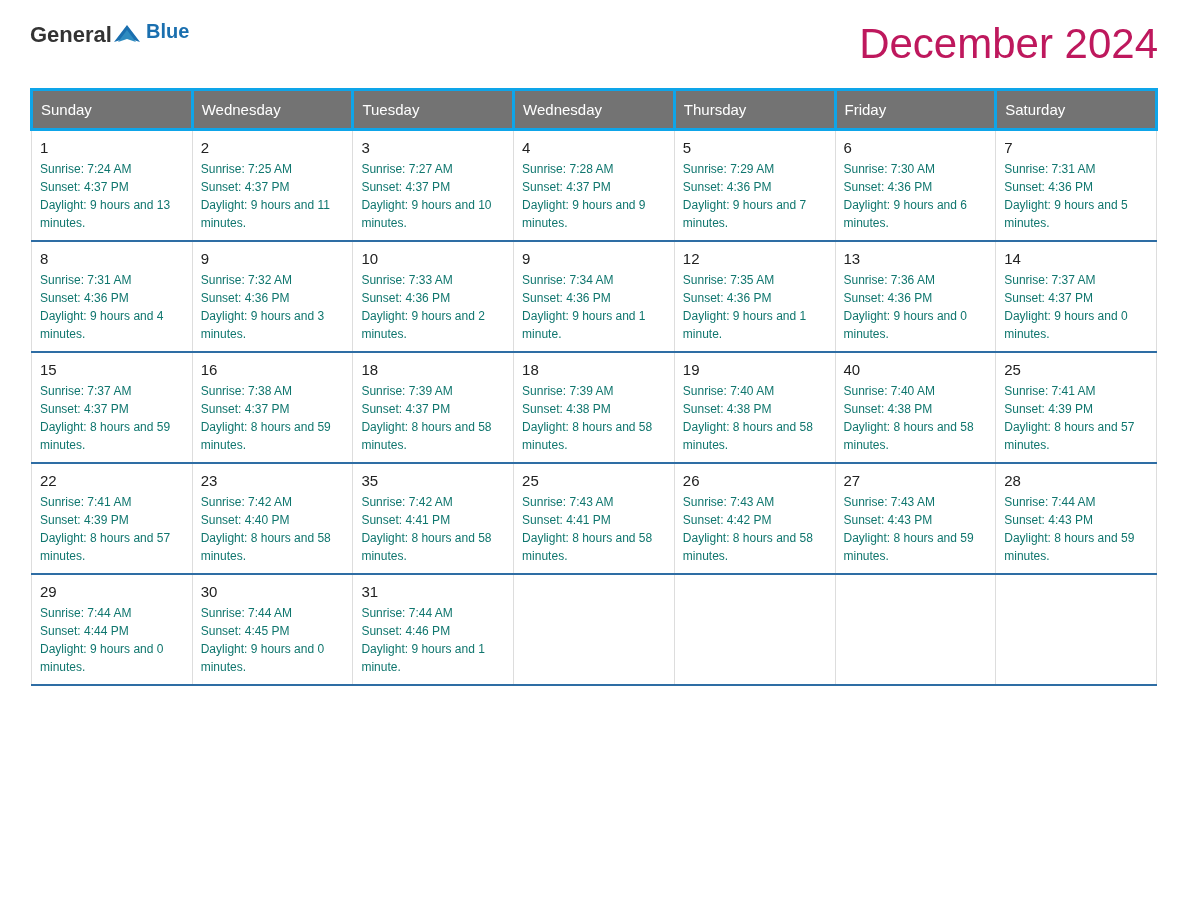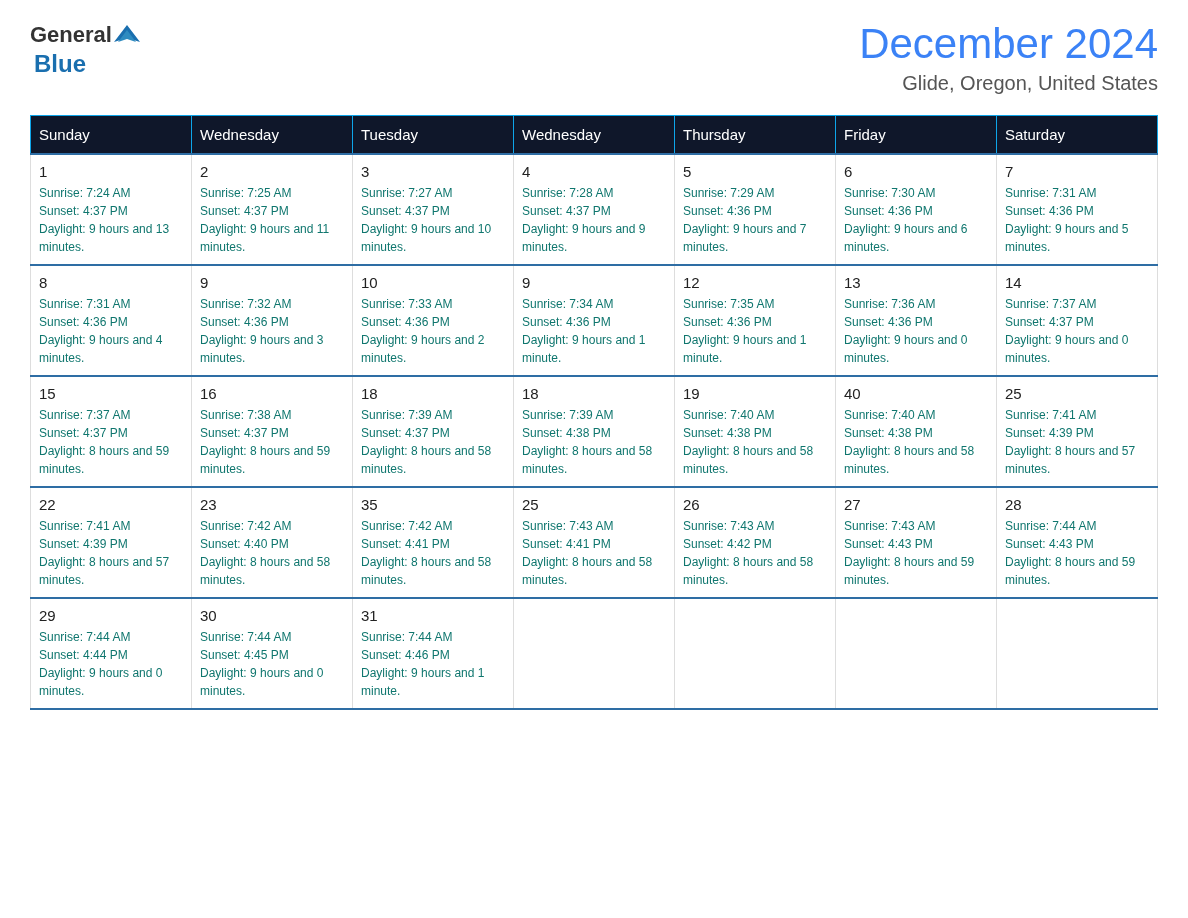--- a/index.html
+++ b/index.html
@@ -11,52 +11,52 @@
       padding: 20px 30px;
     }
     .header {
       display: flex;
       justify-content: space-between;
       align-items: flex-start;
       margin-bottom: 20px;
     }
     .logo-wrapper {
       display: flex;
-      flex-direction: column;
+      flex-direction: row;
     }
     .logo-top {
       display: flex;
       align-items: center;
     }
     .title-area {
       text-align: right;
     }
     .month-title {
       font-size: 42px;
       font-weight: normal;
-      color: #3b82f6;
+      color: #be185d;
     }
     .location-title {
       font-size: 20px;
       color: #555;
       margin-top: 4px;
     }
     .calendar {
       width: 100%;
       border-collapse: collapse;
       border: 1px solid #ccc;
     }
     .calendar th {
-      background-color: #0f172a;
+      background-color: #737373;
       color: white;
       padding: 10px 8px;
       font-size: 15px;
       font-weight: normal;
       text-align: left;
-      border: 1px solid #0ea5e9;
+      border: 3px solid #0ea5e9;
     }
     .calendar td {
       vertical-align: top;
       padding: 8px;
       border: 1px solid #ddd;
       width: 14.28%;
       min-height: 110px;
     }
     .calendar tr {
       border-bottom: 2px solid #2e6da4;
@@ -82,26 +82,25 @@
 <div class="header">
   <div class="logo-wrapper">
     <div class="logo-top">
       <span style="font-size:22px;font-weight:bold;color:#333;">General</span>
       <svg width="30" height="30" viewBox="0 0 30 30">
         <polygon points="15,5 28,22 15,18 2,22" fill="#1a6faf"></polygon>
         <polygon points="15,10 24,22 15,19 6,22" fill="#2e8bc0"></polygon>
       </svg>
     </div>
     <div>
-      <span style="font-size:24px;font-weight:bold;color:#1a6faf;margin-left:4px;">Blue</span>
+      <span style="font-size:20px;font-weight:bold;color:#1a6faf;margin-left:4px;">Blue</span>
     </div>
   </div>
   <div class="title-area">
     <div class="month-title">December 2024</div>
-    <div class="location-title">Glide, Oregon, United States</div>
   </div>
 </div>
 
 <table class="calendar">
   <thead>
     <tr>
     <th>Sunday</th>
         <th>Wednesday</th>
         <th>Tuesday</th>
         <th>Wednesday</th>

